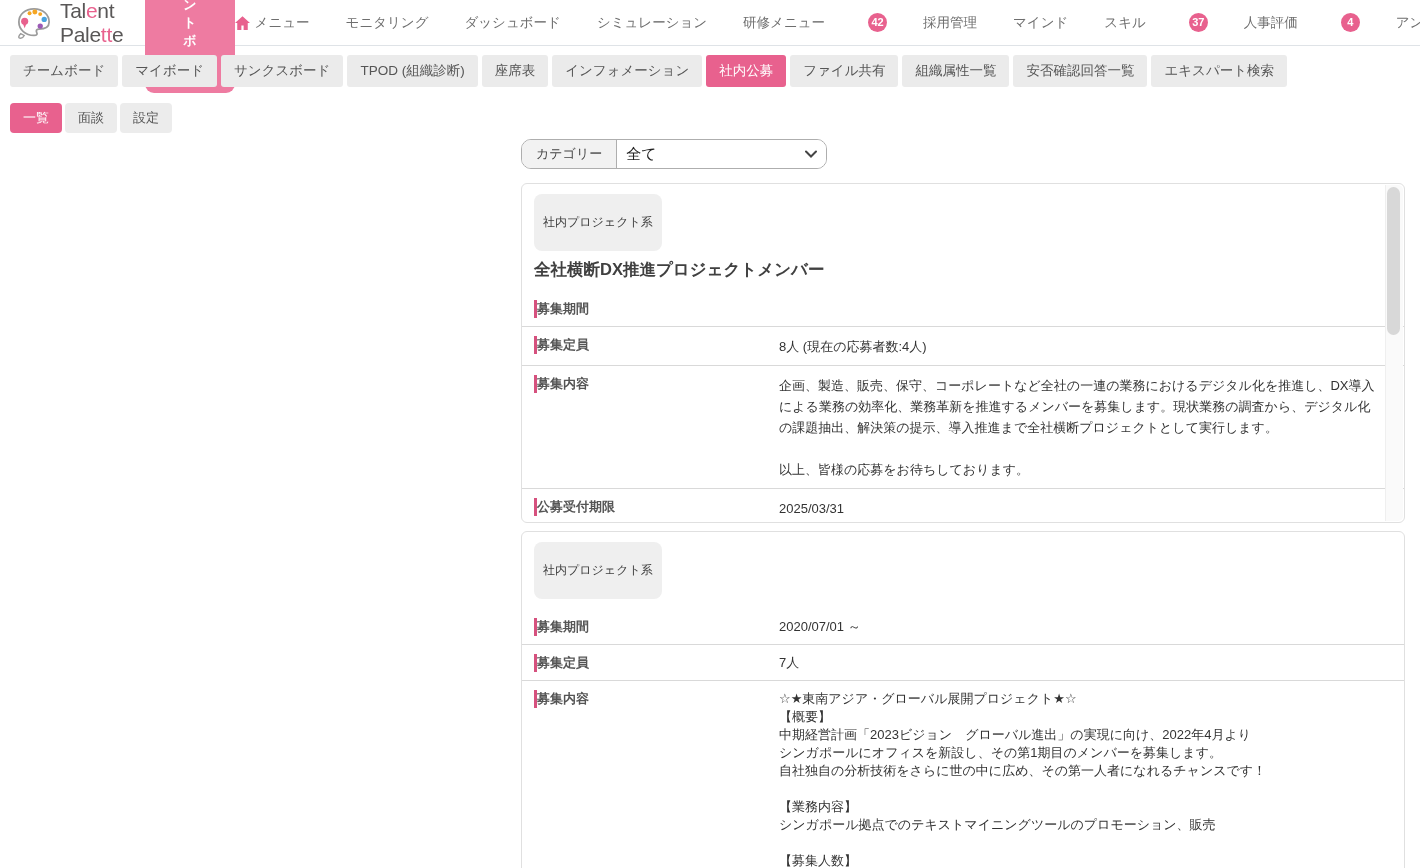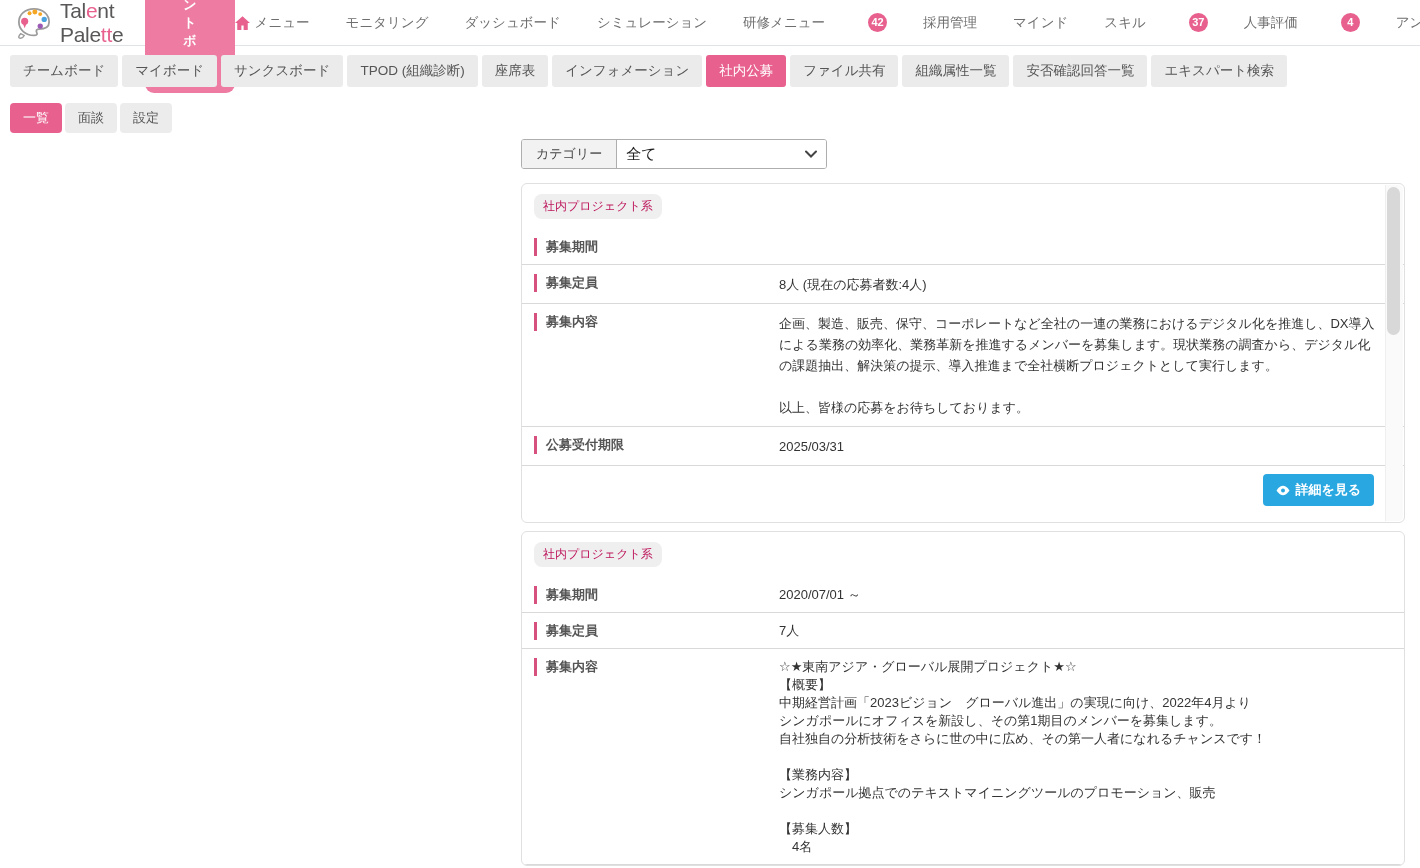--- a/index.html
+++ b/index.html
@@ -32,41 +32,41 @@
   
   .view-tabs { display:flex; gap:3px; margin:16px 0 0 10px; }
   .view-tab { background:#ececec; color:#555; font-size:13px; padding:6px 13px;
               border-radius:4px; cursor:pointer; }
   .view-tab.active { background:#e8618e; color:#fff; }
 
   
   .main-col { margin-left:521px; width:884px; }
 
   .filter-group { margin-top:6px; display:inline-flex; height:30px;
-                  border:1px solid #aeaeae; border-radius:3px; overflow:hidden; }
+                  border:1px solid #aeaeae; border-radius:10px; overflow:hidden; }
   .filter-label { background:#f2f2f2; color:#444; font-size:13px; line-height:28px;
                   padding:0 14px; border-right:1px solid #aeaeae; }
   .filter-select { width:209px; background:#fff; display:flex; align-items:center;
                    justify-content:space-between; padding:0 9px; font-size:15px;
                    color:#222; cursor:pointer; }
 
   
   .card { position:relative; margin-top:14px; background:#fff;
           border:1px solid #e0e0e0; border-radius:6px; overflow:hidden; }
   .card.scrollable { height:340px; }
   .card + .card { margin-top:8px; }
   .card-body { padding-top:10px; }
-  .cat-tag { display:inline-block; margin-left:12px; background:#efefef; color:#be185d;
-             font-size:12px; padding:4px 9px; border-radius:8px; }
+  .cat-tag { display:inline-block; margin-left:12px; background:#efefef; color:#404040;
+             font-size:12px; padding:20px 9px; border-radius:8px; }
   .card-title { margin:8px 0 0 12px; font-size:16.5px; font-weight:bold; color:#404040; }
   .rows { margin-top:10px; }
   .row { display:flex; align-items:flex-start; padding:9px 28px 8px 12px;
          border-bottom:1px solid #d9d9d9; }
   .row-label { flex:0 0 245px; font-size:13px; font-weight:bold; color:#555;
-               border-left:3px solid #d6517e; padding-left:9px; line-height:18px; }
+               border-left:3px solid #d6517e; line-height:18px; }
   .row-value { flex:1; font-size:13px; color:#333; white-space:pre-line; }
   .card:nth-of-type(1) .row-value { line-height:21px; }
   .card:nth-of-type(2) .row-value { line-height:18px; }
   .card-footer { display:flex; justify-content:flex-end; padding:8px 30px 8px 0; }
   .detail-btn { display:inline-flex; align-items:center; gap:5px; background:#29a7e1;
                 color:#fff; border:none; border-radius:4px; font-size:13px;
                 font-weight:bold; padding:7px 13px; cursor:pointer; font-family:inherit; }
   .scroll-track { position:absolute; top:1px; bottom:1px; right:1px; width:18px;
                   background:#fafafa; border-left:1px solid #efefef;
                   border-radius:0 5px 5px 0; }
@@ -215,20 +215,21 @@
             <path d="M1 1.5 6 6.5 11 1.5" fill="none" stroke="#444" stroke-width="2" stroke-linecap="round"></path>
           </svg>
       </span>
     </div>
   </div>
 
   <section id="cards">
   <section class="card scrollable">
     <div class="card-body">
       <span class="cat-tag">社内プロジェクト系</span>
+      <h2 class="card-title">全社横断DX推進プロジェクトメンバー</h2>
       <div class="rows">
   <div class="row">
     <div class="row-label">募集期間</div>
   </div>
 
   <div class="row">
     <div class="row-label">募集定員</div>
     <div class="row-value">8人 (現在の応募者数:4人)</div>
   </div>
 

